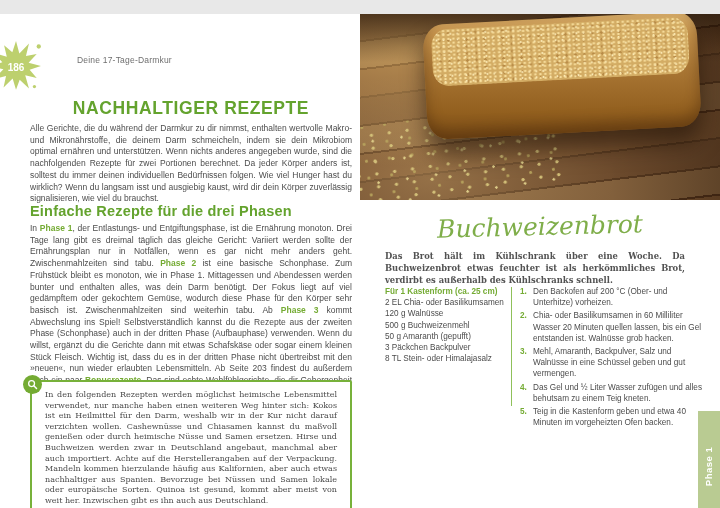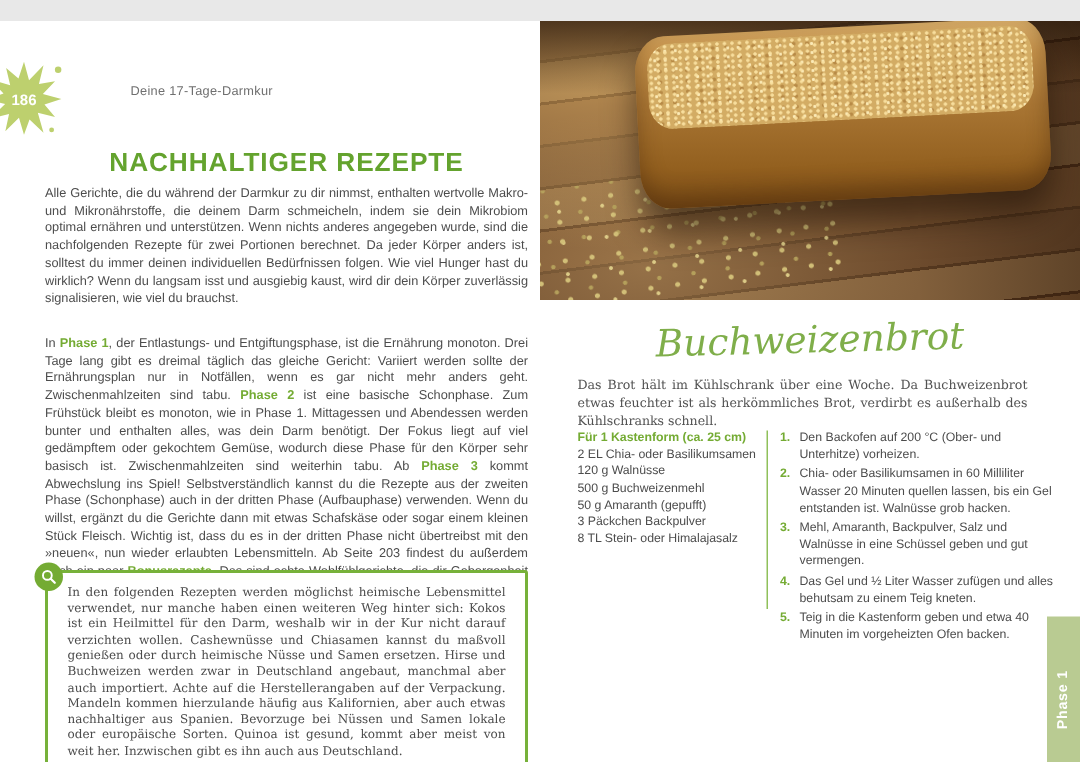--- a/index.html
+++ b/index.html
@@ -11,21 +11,21 @@
   }
   
   .page-left { position:absolute; left:0; top:0; width:360px; height:508px; }
   .splat { position:absolute; left:-10px; top:26px; width:52px; height:52px; }
   .splat svg { position:absolute; inset:0; }
   .splat .num {
     position:absolute; inset:0; display:flex; align-items:center; justify-content:center;
     font-size:10px; font-weight:bold; color:#ffffff; padding-top:2px;
   }
   .running-header {
-    position:absolute; left:46px; top:41px; font-size:8.5px; color:#6f6f6f; letter-spacing:.2px;padding-left:41px;
+    position:absolute; left:36px; top:41px; font-size:8.5px; color:#6f6f6f; letter-spacing:.2px;padding-left:41px;
   }
   .h1 {
     position:absolute; left:30px; top:84px; width:322px; text-align:center;
     font-size:17.5px; font-weight:800; letter-spacing:.6px; color:#64a32e;
   }
   .p1 {
     position:absolute; left:30px; top:109px; width:322px;
     font-size:8.5px; line-height:11.7px; text-align:justify; color:#4c4c4c;
   }
   .h2 {
@@ -99,21 +99,21 @@
     opacity:.95;
   }
   .recipe-title {
     position:absolute; left:30px; top:198px; width:300px; text-align:center;
     font-family:"DejaVu Serif", serif; font-style:italic;
     font-size:25px; color:#7fae4a; transform:rotate(-1.5deg);
   }
   .recipe-intro {
     position:absolute; left:25px; top:236px; width:300px;
     font-family:"DejaVu Serif", serif; font-size:8.4px; line-height:12.2px;
-    text-align:justify; color:#525252;
+    text-align:justify; color:#525252;font-weight:bold;
   }
   .ingredients {
     position:absolute; left:25px; top:272px; width:120px; 
     font-size:8.2px; line-height:11.2px; color:#4c4c4c;
   }
   .ingredients-header { color:#74ab33; font-weight:bold; }
   .col-divider {
     position:absolute; left:151px; top:273px; width:1px; height:119px; background:#8fc05a;
   }
   .steps {
@@ -148,20 +148,21 @@
       </svg>
       <span class="num">186</span>
     </div>
 
     <div class="running-header">Deine 17-Tage-Darmkur</div>
 
     <h1 class="h1">NACHHALTIGER REZEPTE</h1>
 
     <p class="p1">Alle Gerichte, die du während der Darmkur zu dir nimmst, enthalten wertvolle Makro- und Mikronährstoffe, die deinem Darm schmeicheln, indem sie dein Mikrobiom optimal ernähren und unterstützen. Wenn nichts anderes angegeben wurde, sind die nachfolgenden Rezepte für zwei Portionen berechnet. Da jeder Körper anders ist, solltest du immer deinen individuellen Bedürfnissen folgen. Wie viel Hunger hast du wirklich? Wenn du langsam isst und ausgiebig kaust, wird dir dein Körper zuverlässig signalisieren, wie viel du brauchst.</p>
 
+    <h2 class="h2">Einfache Rezepte für die drei Phasen</h2>
 
     <p class="p2"><span>In </span><span class="green-inline">Phase 1</span><span>, der Entlastungs- und Entgiftungsphase, ist die Ernährung monoton. Drei Tage lang gibt es dreimal täglich das gleiche Gericht: Variiert werden sollte der Ernährungsplan nur in Notfällen, wenn es gar nicht mehr anders geht. Zwischenmahlzeiten sind tabu. </span><span class="green-inline">Phase 2</span><span> ist eine basische Schonphase. Zum Frühstück bleibt es monoton, wie in Phase 1. Mittagessen und Abendessen werden bunter und enthalten alles, was dein Darm benötigt. Der Fokus liegt auf viel gedämpftem oder gekochtem Gemüse, wodurch diese Phase für den Körper sehr basisch ist. Zwischenmahlzeiten sind weiterhin tabu. Ab </span><span class="green-inline">Phase 3</span><span> kommt Abwechslung ins Spiel! Selbstverständlich kannst du die Rezepte aus der zweiten Phase (Schonphase) auch in der dritten Phase (Aufbauphase) verwenden. Wenn du willst, ergänzt du die Gerichte dann mit etwas Schafskäse oder sogar einem kleinen Stück Fleisch. Wichtig ist, dass du es in der dritten Phase nicht übertreibst mit den »neuen«, nun wieder erlaubten Lebensmitteln. Ab Seite 203 findest du außerdem noch ein paar </span><span class="green-inline">Bonusrezepte</span><span>. Das sind echte Wohlfühlgerichte, die dir Geborgenheit vermitteln und gleichzeitig Kraft geben, wenn du mal einen Durchhänger hast oder dir einfach etwas Gutes tun möchtest.</span></p>
 
     <div class="info-box">
       <div class="magnifier-badge">
         <svg width="11" height="11" viewBox="0 0 12 12">
           <circle cx="5" cy="5" r="3.2" fill="none" stroke="#ffffff" stroke-width="1.4"></circle>
           <line x1="7.4" y1="7.4" x2="10.4" y2="10.4" stroke="#ffffff" stroke-width="1.6" stroke-linecap="round"></line>
         </svg>
       </div>

